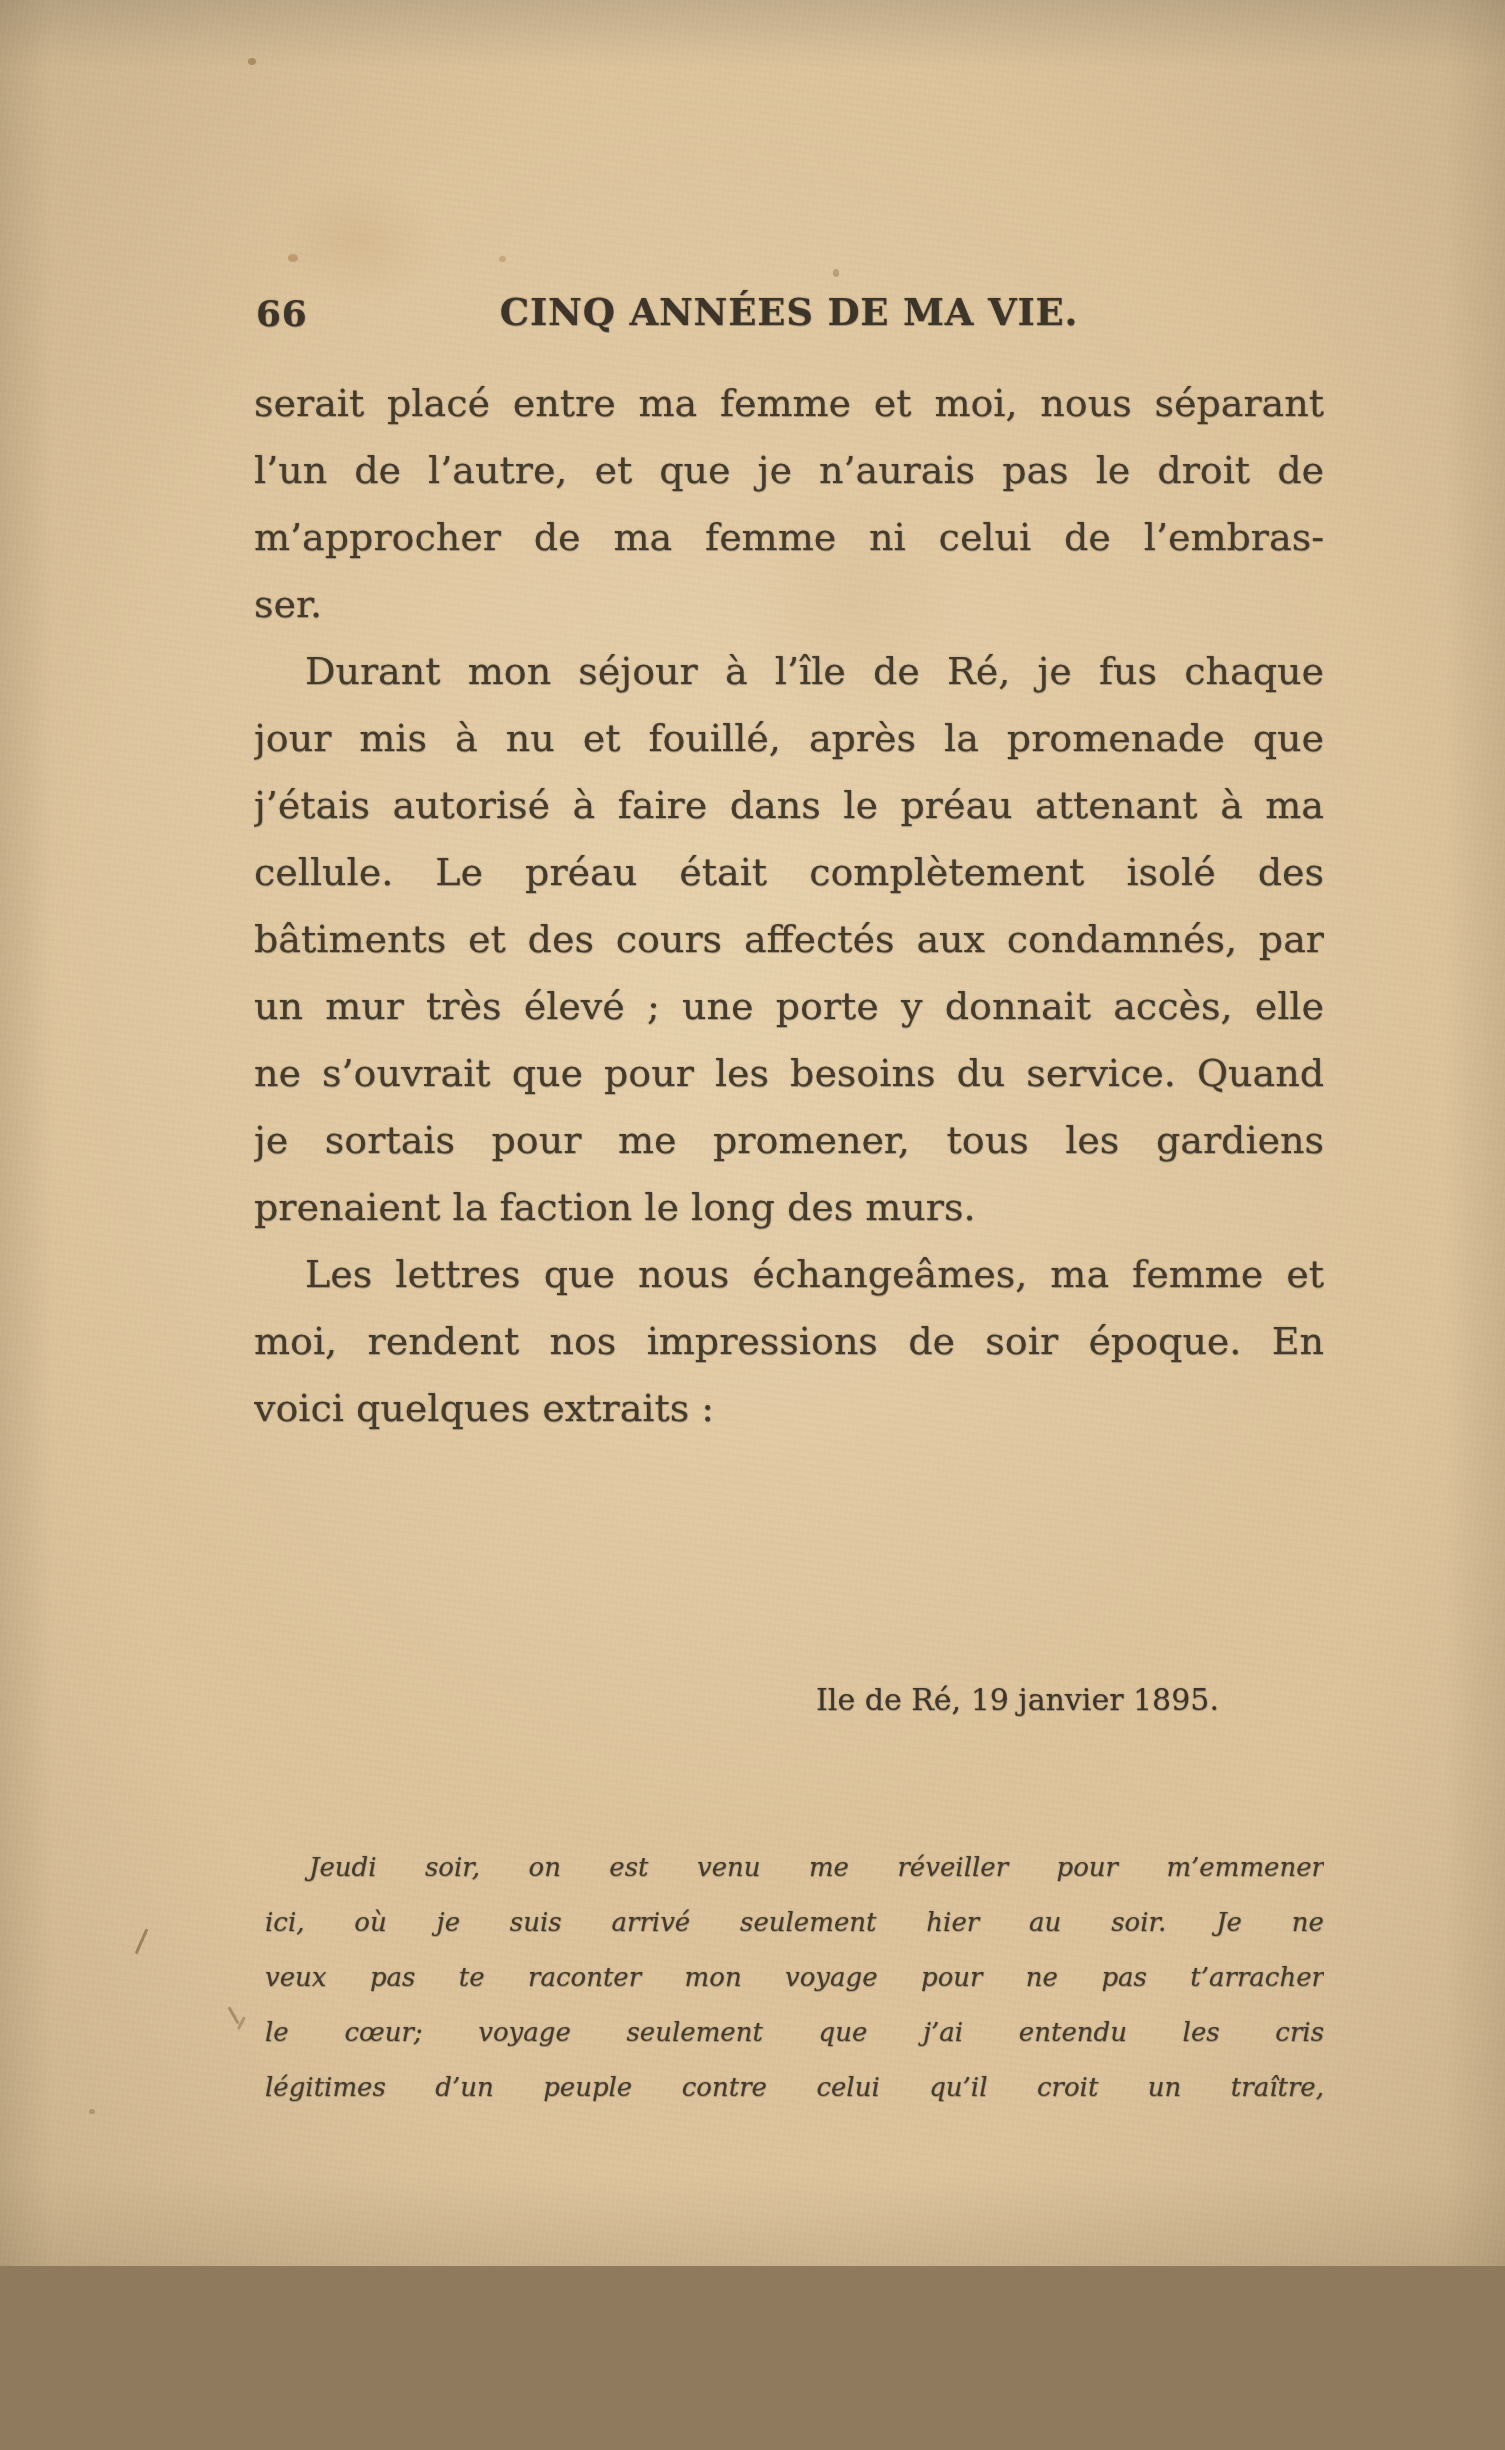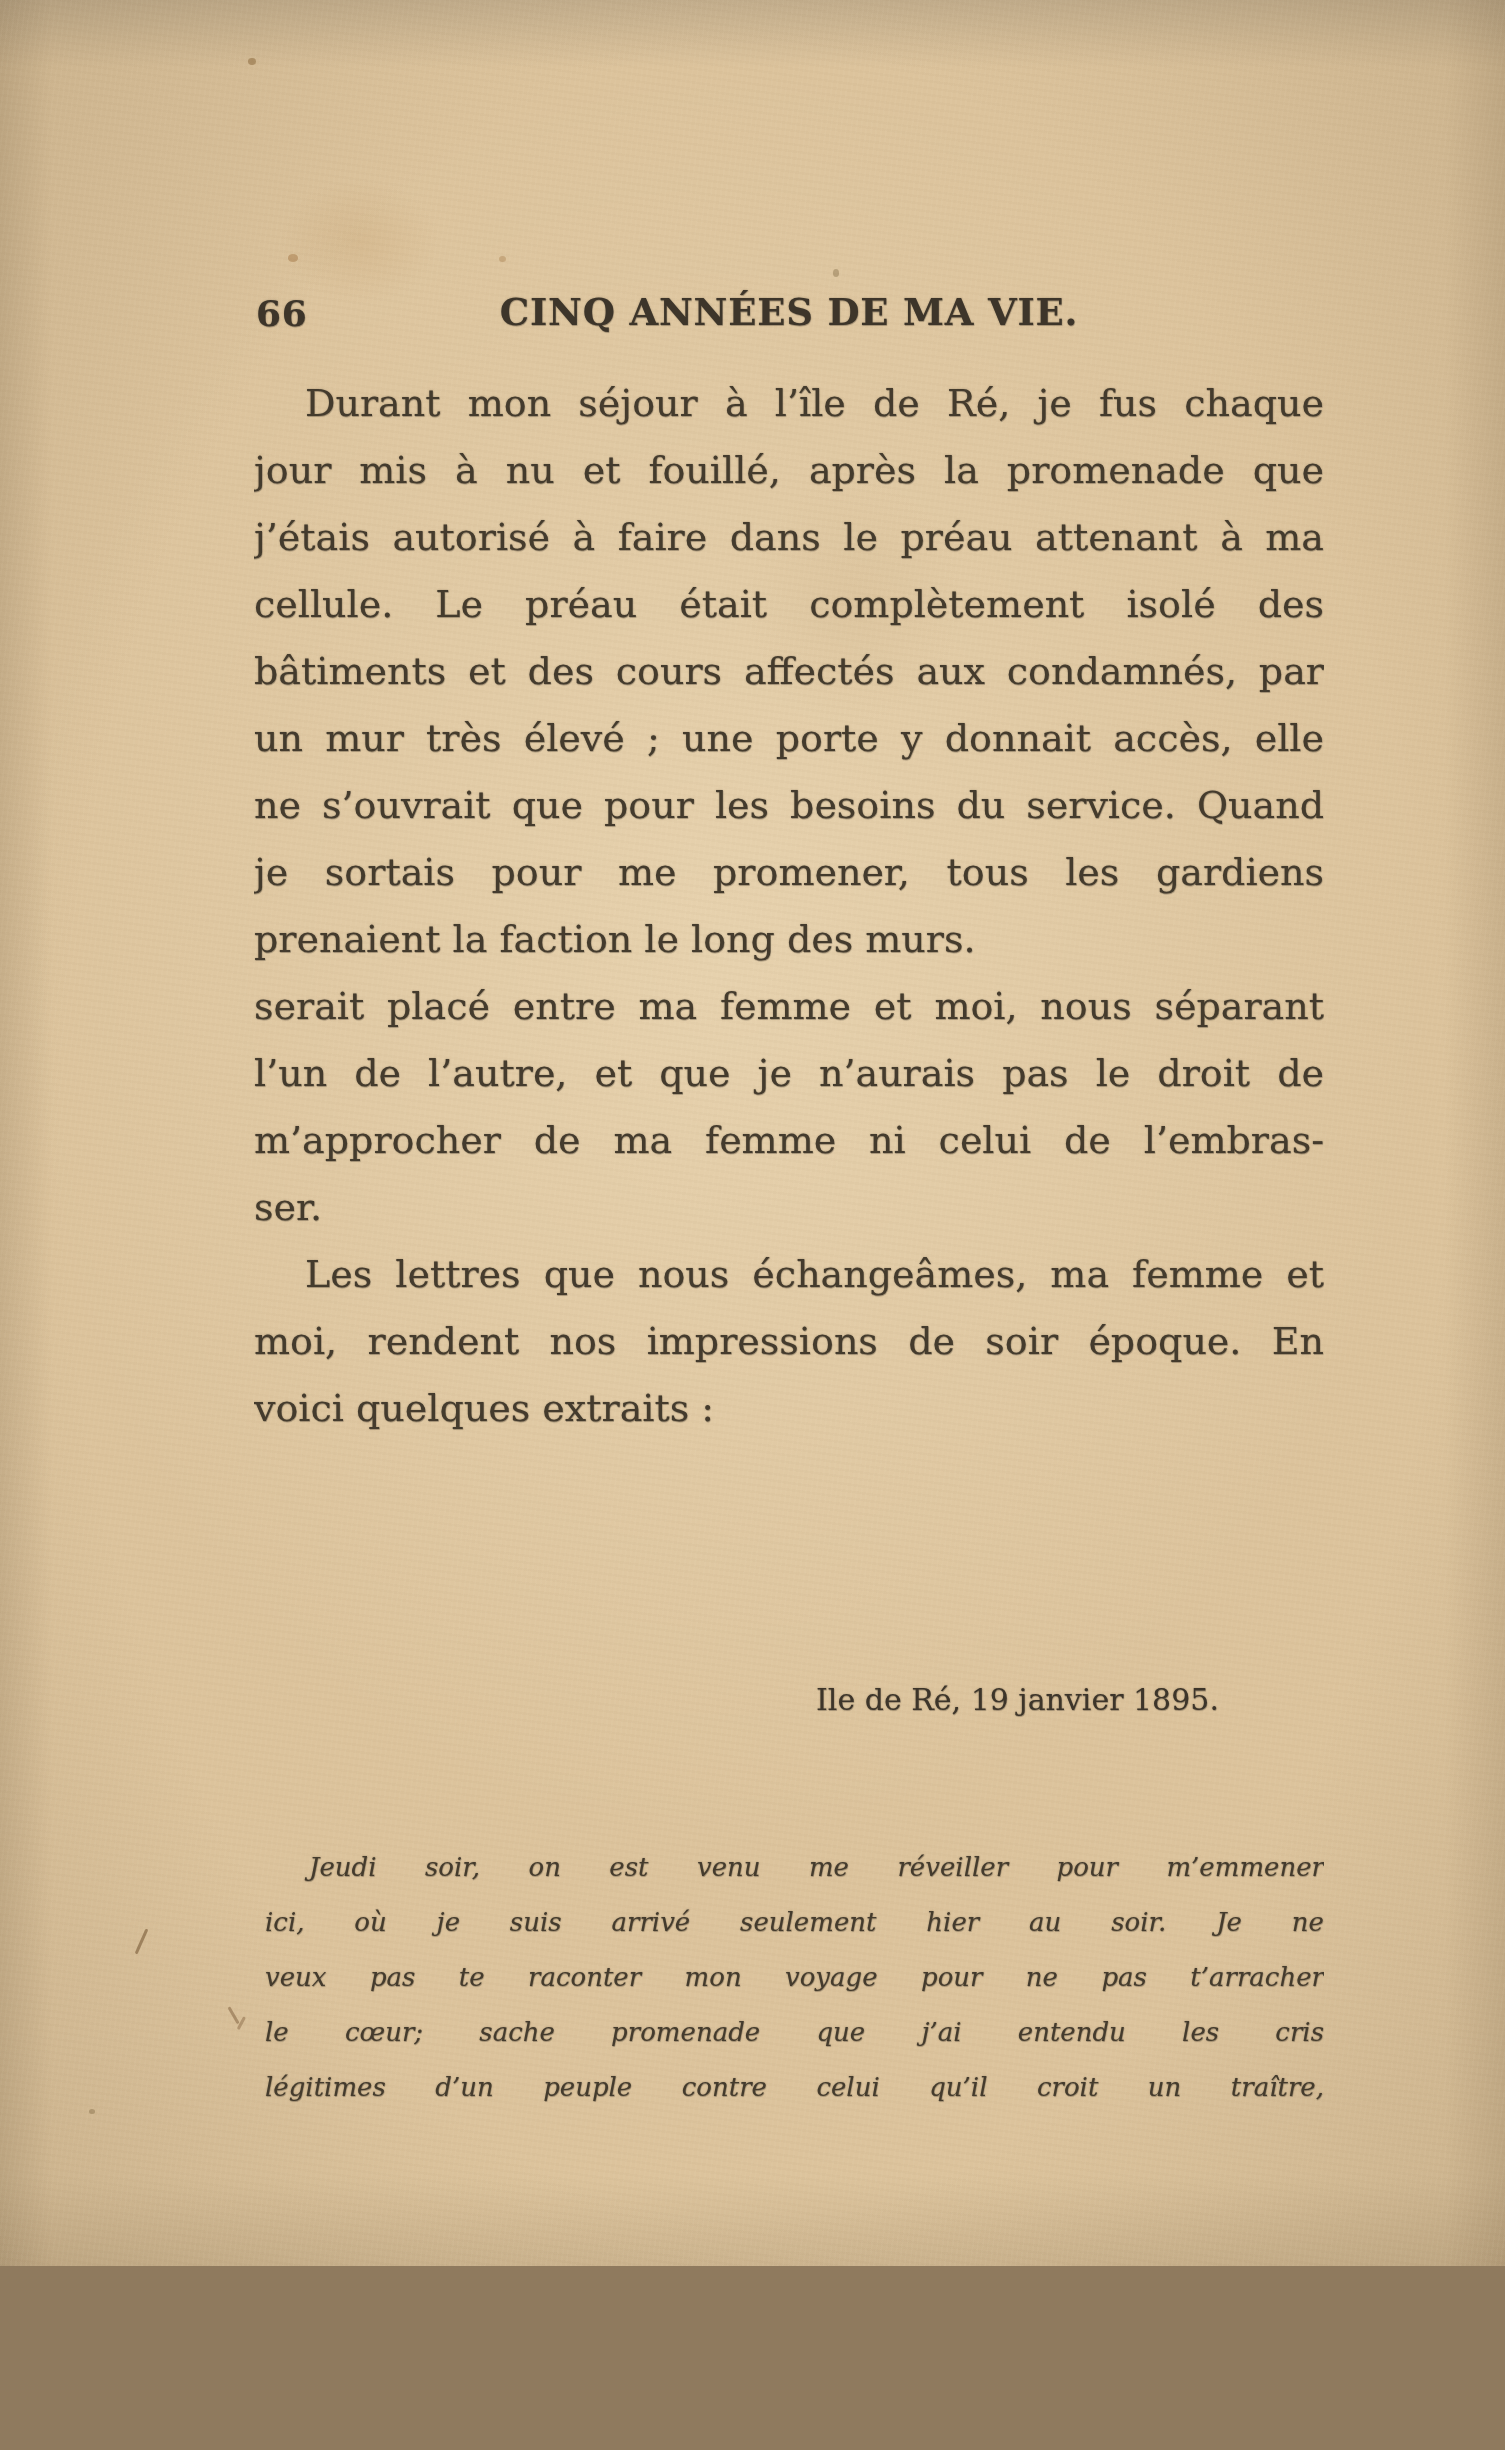--- a/index.html
+++ b/index.html
@@ -79,49 +79,49 @@
   <div class="speck" style="left:89px;top:2109px;width:6px;height:5px;background:rgba(110,85,50,0.35);"></div>
   <div class="margin-mark" style="left:140px;top:1928px;width:3.4px;height:27px;background:rgba(112,80,46,0.55);transform:rotate(24deg);"></div>
   <div class="margin-mark" style="left:232px;top:2006px;width:2.5px;height:18.6px;background:rgba(112,80,46,0.45);transform:rotate(-30deg);"></div>
   <div class="margin-mark" style="left:240px;top:2016px;width:2.5px;height:13.5px;background:rgba(112,80,46,0.38);transform:rotate(28deg);"></div>
 
   <div class="page-number ink">66</div>
   <div class="running-title ink">CINQ ANNÉES DE MA VIE.</div>
 
   <div class="body-text ink">
       <div class="paragraph">
+        <div class="text-line">serait placé entre ma femme et moi, nous séparant</div>
+        <div class="text-line">l’un de l’autre, et que je n’aurais pas le droit de</div>
+        <div class="text-line">m’approcher de ma femme ni celui de l’embras-</div>
+        <div class="text-line lastline">ser.</div>
+      </div>
+      <div class="paragraph">
         <div class="text-line indent">Durant mon séjour à l’île de Ré, je fus chaque</div>
         <div class="text-line">jour mis à nu et fouillé, après la promenade que</div>
         <div class="text-line">j’étais autorisé à faire dans le préau attenant à ma</div>
         <div class="text-line">cellule. Le préau était complètement isolé des</div>
         <div class="text-line">bâtiments et des cours affectés aux condamnés, par</div>
         <div class="text-line">un mur très élevé ; une porte y donnait accès, elle</div>
         <div class="text-line">ne s’ouvrait que pour les besoins du service. Quand</div>
         <div class="text-line">je sortais pour me promener, tous les gardiens</div>
         <div class="text-line lastline">prenaient la faction le long des murs.</div>
-      </div>
-      <div class="paragraph">
-        <div class="text-line">serait placé entre ma femme et moi, nous séparant</div>
-        <div class="text-line">l’un de l’autre, et que je n’aurais pas le droit de</div>
-        <div class="text-line">m’approcher de ma femme ni celui de l’embras-</div>
-        <div class="text-line lastline">ser.</div>
       </div>
       <div class="paragraph">
         <div class="text-line indent">Les lettres que nous échangeâmes, ma femme et</div>
         <div class="text-line">moi, rendent nos impressions de soir époque. En</div>
         <div class="text-line lastline">voici quelques extraits :</div>
       </div>
     </div>
 
   <div class="dateline ink">Ile de Ré, 19 janvier 1895.</div>
 
   <div class="letter-text ink">
       <div class="paragraph">
         <div class="text-line indent">Jeudi soir, on est venu me réveiller pour m’emmener</div>
         <div class="text-line">ici, où je suis arrivé seulement hier au soir. Je ne</div>
         <div class="text-line">veux pas te raconter mon voyage pour ne pas t’arracher</div>
-        <div class="text-line">le cœur; sache promenade que j’ai entendu les cris</div>
+        <div class="text-line">le cœur; voyage seulement que j’ai entendu les cris</div>
         <div class="text-line">légitimes d’un peuple contre celui qu’il croit un traître,</div>
       </div>
     </div>
 
 </div>
 
 
 </body></html>

